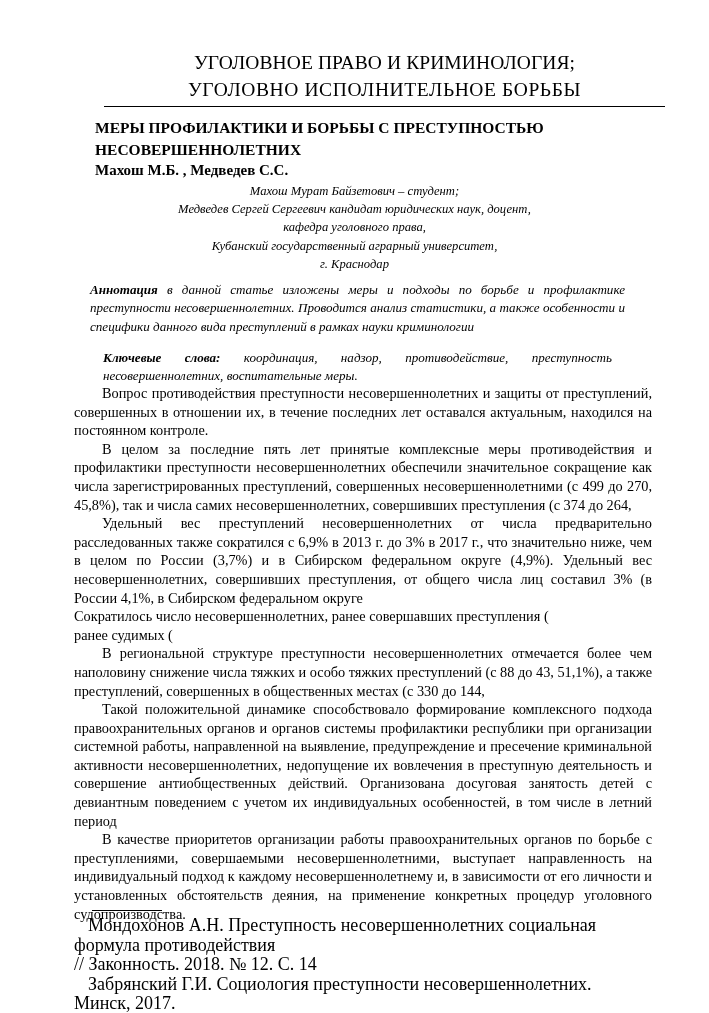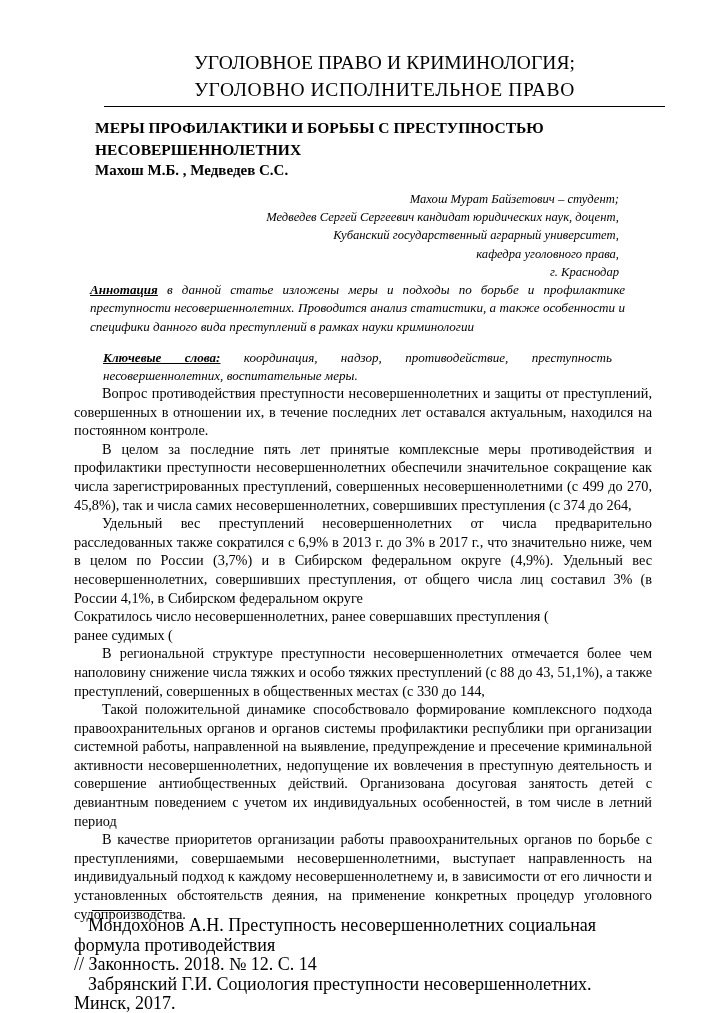--- a/index.html
+++ b/index.html
@@ -67,42 +67,42 @@
     text-align: left;
     font-size: 15px;
     font-weight: bold;
     line-height: 20px;
   }
 
   
   .affiliation {
     position: absolute;
     left: 90px;
-    top: 190px;
+    top: 182px;
     width: 529px;
-    text-align: right;
+    text-align: center;
     font-size: 12.6px;
     font-style: italic;
     line-height: 18.2px;
   }
   .affiliation div { white-space: nowrap; }
 
   
   .abstract {
     position: absolute;
     left: 90px;
     top: 281px;
     width: 535px;
     font-size: 13.1px;
     font-style: italic;
     line-height: 18.3px;
     text-align: justify;
     text-justify: inter-word;
   }
-  .abstract .lead { font-weight: bold; text-decoration: underline; }
+  .abstract .lead { font-weight: bold; }
   .abstract p { margin: 0; }
   .abstract .kw-line { margin: 13px; }
 
   
   .body-text {
     position: absolute;
     left: 74px;
     top: 384px;
     width: 578px;
     font-size: 14.3px;
@@ -139,37 +139,37 @@
   }
   .footnotes p.cont { text-indent: 0; }
 </style>
 </head>
 <body>
 
 <div class="page">
 
   <div class="section-title">
     <div>УГОЛОВНОЕ ПРАВО И КРИМИНОЛОГИЯ;</div>
-    <div class="line2">УГОЛОВНО ИСПОЛНИТЕЛЬНОЕ ПРАВО</div>
+    <div class="line2">УГОЛОВНО ИСПОЛНИТЕЛЬНОЕ БОРЬБЫ</div>
   </div>
 
   <div class="title-rule"></div>
 
   <div class="article-title">
     <div>МЕРЫ ПРОФИЛАКТИКИ И БОРЬБЫ С ПРЕСТУПНОСТЬЮ</div>
     <div>НЕСОВЕРШЕННОЛЕТНИХ</div>
   </div>
 
   <div class="authors">Махош М.Б. , Медведев С.С.</div>
 
   <div class="affiliation">
     <div>Махош Мурат Байзетович – студент;</div>
     <div>Медведев Сергей Сергеевич   кандидат юридических наук,  доцент,</div>
+    <div>кафедра уголовного права,</div>
     <div>Кубанский государственный аграрный университет,</div>
-    <div>кафедра уголовного права,</div>
     <div>г. Краснодар</div>
   </div>
 
   <div class="abstract">
     <p><span class="lead">Аннотация</span><span> в данной статье изложены меры и подходы по борьбе и профилактике преступности несовершеннолетних. Проводится анализ статистики, а также особенности и специфики данного вида преступлений в рамках науки   криминологии</span></p>
     <p class="kw-line"><span class="lead">Ключевые слова:</span><span> координация, надзор, противодействие, преступность несовершеннолетних, воспитательные меры.</span></p>
   </div>
 
   <div class="body-text">
     <p>Вопрос противодействия преступности несовершеннолетних и защиты от преступлений, совершенных в отношении их, в течение последних лет оставался актуальным, находился на постоянном контроле.</p>

